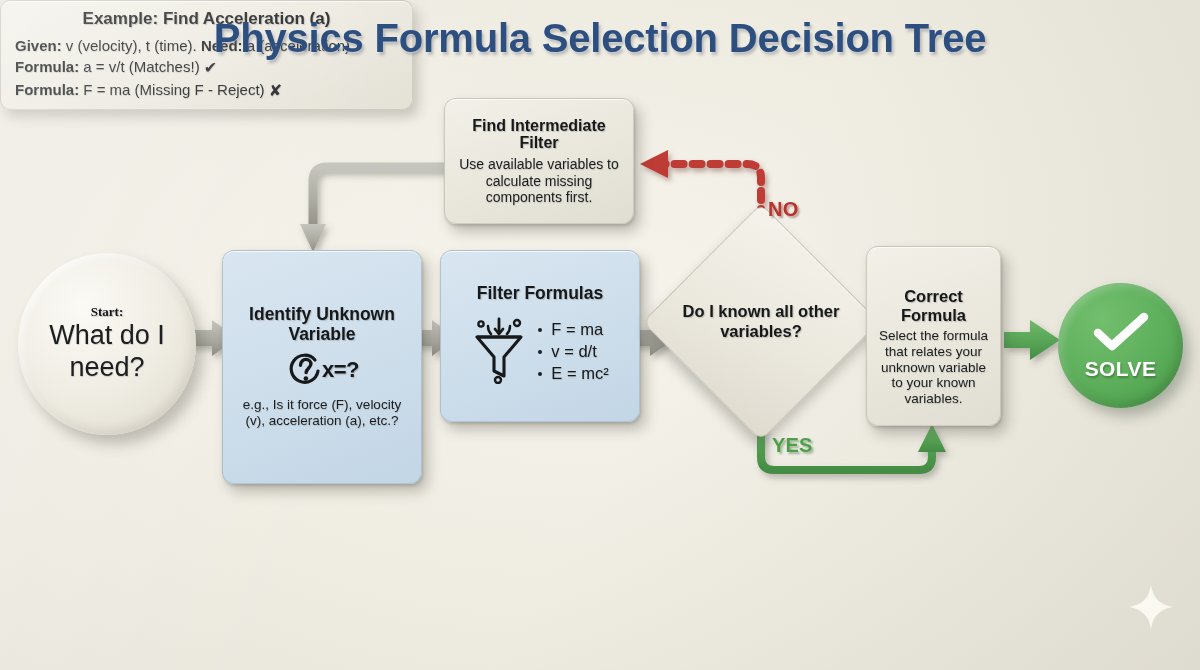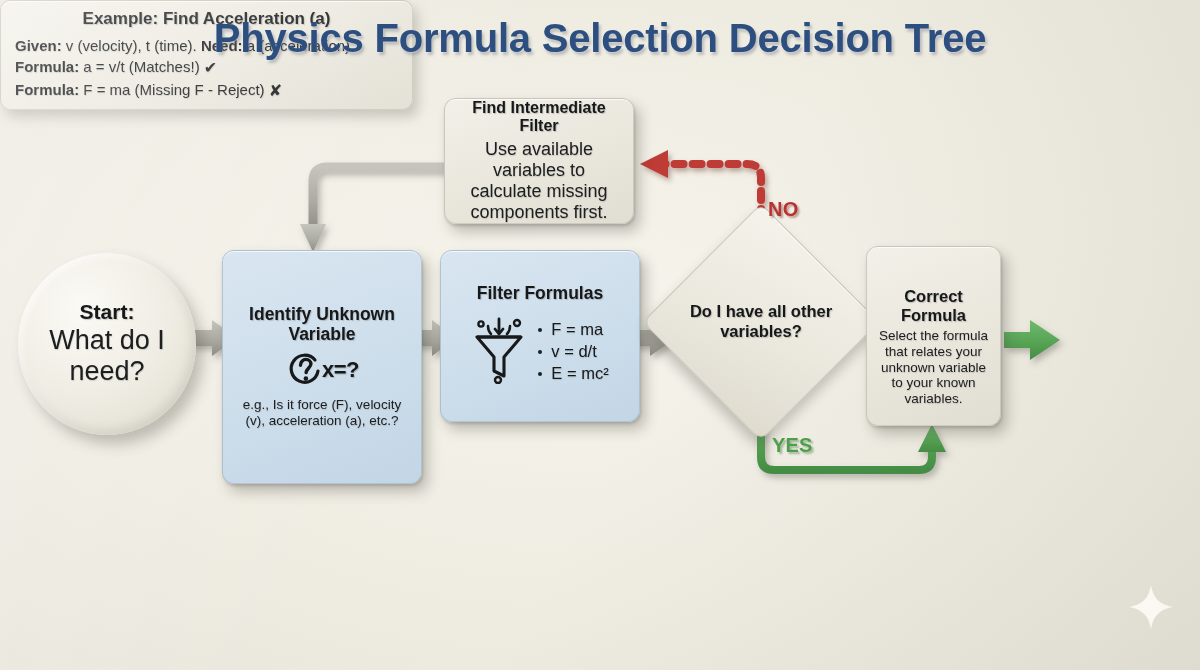--- a/index.html
+++ b/index.html
@@ -87,21 +87,21 @@
     border-radius: 50%;
     background: radial-gradient(circle at 36% 30%, #fbfaf5 0%, #efece3 52%, #ddd9cc 100%);
     box-shadow:
       7px 9px 14px rgba(70,68,60,0.30),
       inset -4px -5px 10px rgba(150,145,130,0.22),
       inset 3px 3px 7px rgba(255,255,255,0.75);
     display: flex; flex-direction: column;
     align-items: center; justify-content: center;
     text-align: center;
   }
-  #start-node .hdr { font-size: 21px; }
+  #start-node .hdr { font-size: 13px; font-family: Liberation Serif, serif; }
   #start-node .body { font-size: 27px; margin-top: 1px; }
 
   
   #identify-node { left: 222px; top: 250px; width: 200px; height: 234px; }
   #identify-node .hdr { font-size: 17.5px; margin-bottom: 3px; }
   #identify-node .body { font-size: 13.5px; }
 
   .qrow {
     display: flex; align-items: center; justify-content: center;
     gap: 1px; margin: 3px 0 7px 0;
@@ -136,21 +136,21 @@
     content: "";
     position: absolute; left: 0; top: 9px;
     width: 4px; height: 4px; border-radius: 50%;
     background: #1d1f21;
   }
   .formula-list { margin: 0; padding: 0; }
 
   
   #intermediate-node { left: 444px; top: 98px; width: 190px; height: 126px; }
   #intermediate-node .hdr { font-size: 16px; margin-bottom: 4px; }
-  #intermediate-node .body { font-size: 18px; }
+  #intermediate-node .body { font-size: 14px; }
 
   
   #decision-node {
     left: 677px; top: 238px;
     width: 168px; height: 168px;
   }
   #decision-node .dia-shape {
     position: absolute; inset: 0;
     transform: rotate(45deg);
     border-radius: 10px;
@@ -356,28 +356,36 @@
     </div>
   </div>
 
   <div class="node card cream" id="intermediate-node">
     <div class="hdr">Find Intermediate Filter</div>
     <div class="body">Use available variables to calculate missing components first.</div>
   </div>
 
   <div class="node" id="decision-node">
     <div class="dia-shape"></div>
-    <div class="dia-text">Do I have all other variables?</div>
+    <div class="dia-text">Do I known all other variables?</div>
   </div>
 
   <div class="node card cream" id="correct-node">
     <div class="hdr">Correct Formula</div>
     <div class="body">Select the formula that relates your unknown variable to your known variables.</div>
   </div>
 
+  <div class="node" id="solve-node">
+    <span class="check">
+      <svg width="62" height="40" viewBox="0 0 62 40">
+        <path d="M8 21 L22 34 L54 5" fill="none" stroke="#ffffff" stroke-width="8.5" stroke-linecap="round" stroke-linejoin="round"></path>
+      </svg>
+    </span>
+    <span class="solve-label">SOLVE</span>
+  </div>
 
   <div class="edge-label" id="label-no">NO</div>
   <div class="edge-label" id="label-yes">YES</div>
 
   <div id="example-node">
     <div class="ex-title">Example: Find Acceleration (a)</div>
     <div class="ex-line" id="ex-line-1"><b>Given:</b><span> v (velocity), t (time). </span><b>Need:</b><span> a (acceleration)</span></div>
     <div class="ex-line" id="ex-line-2"><b>Formula:</b><span> a = v/t (Matches!) </span><span class="ex-glyph">✔</span></div>
     <div class="ex-line" id="ex-line-3"><b>Formula:</b><span> F = ma (Missing F - Reject) </span><span class="ex-glyph">✘</span></div>
   </div>

